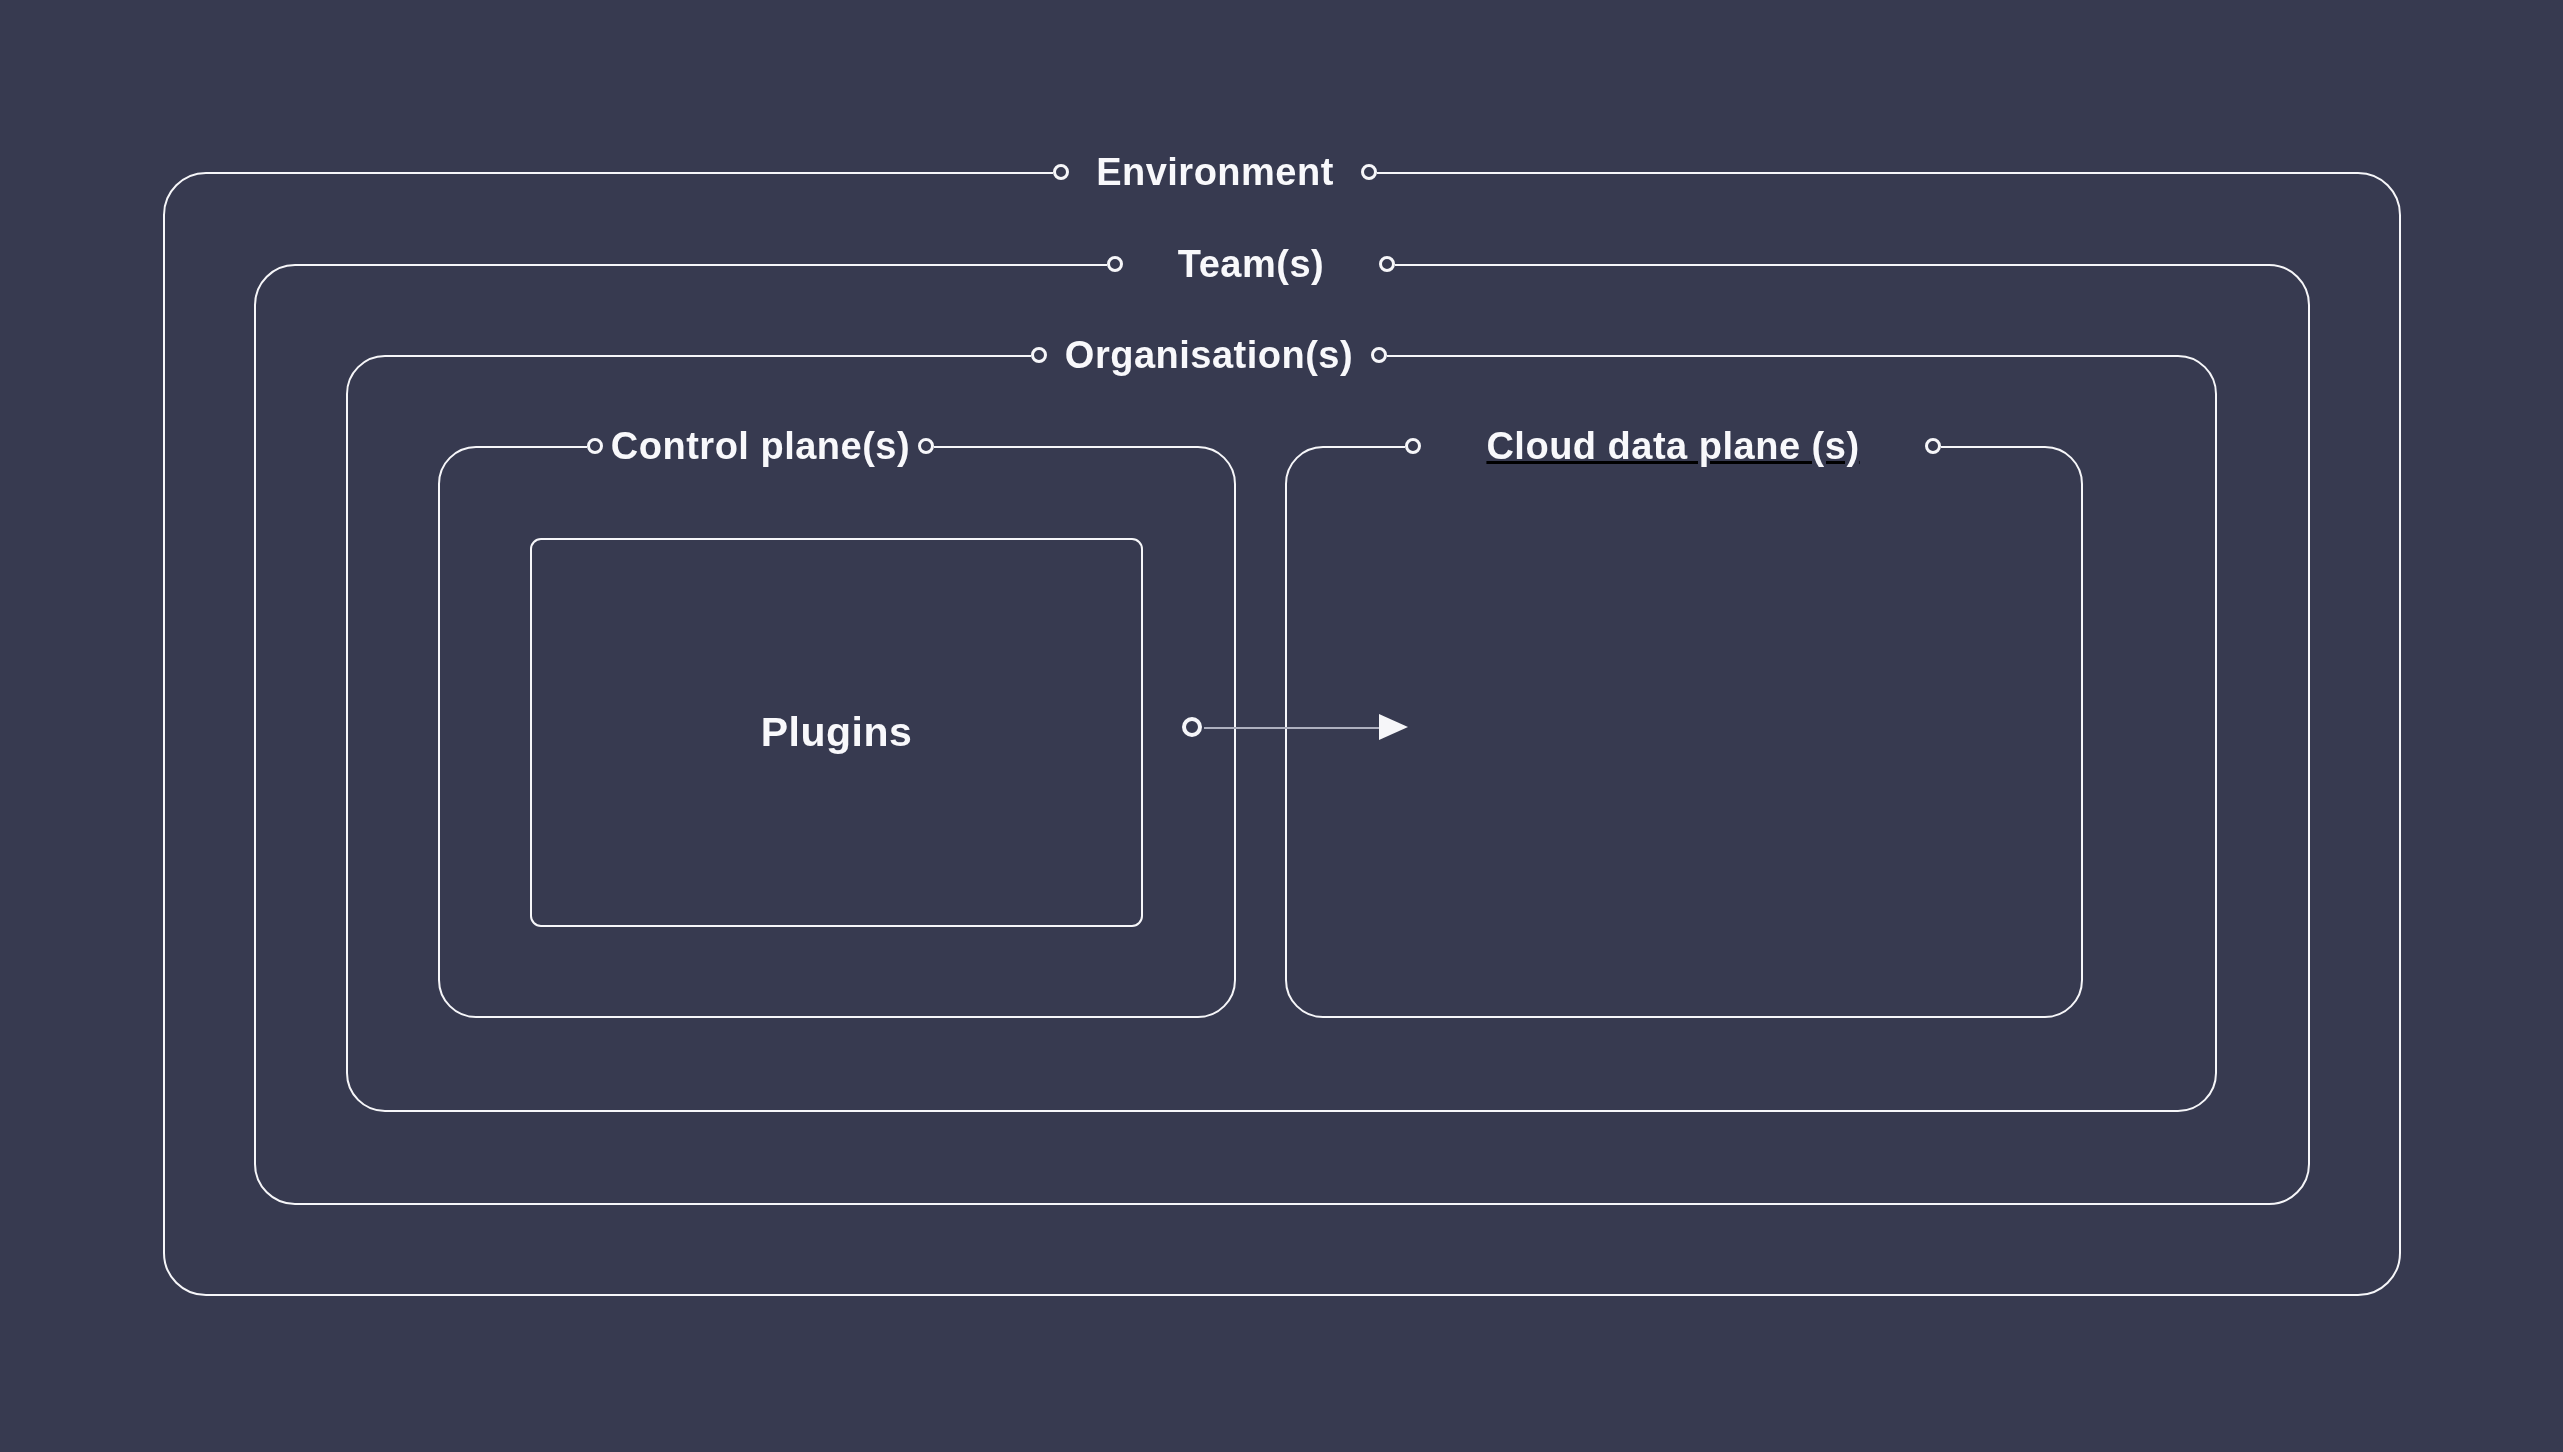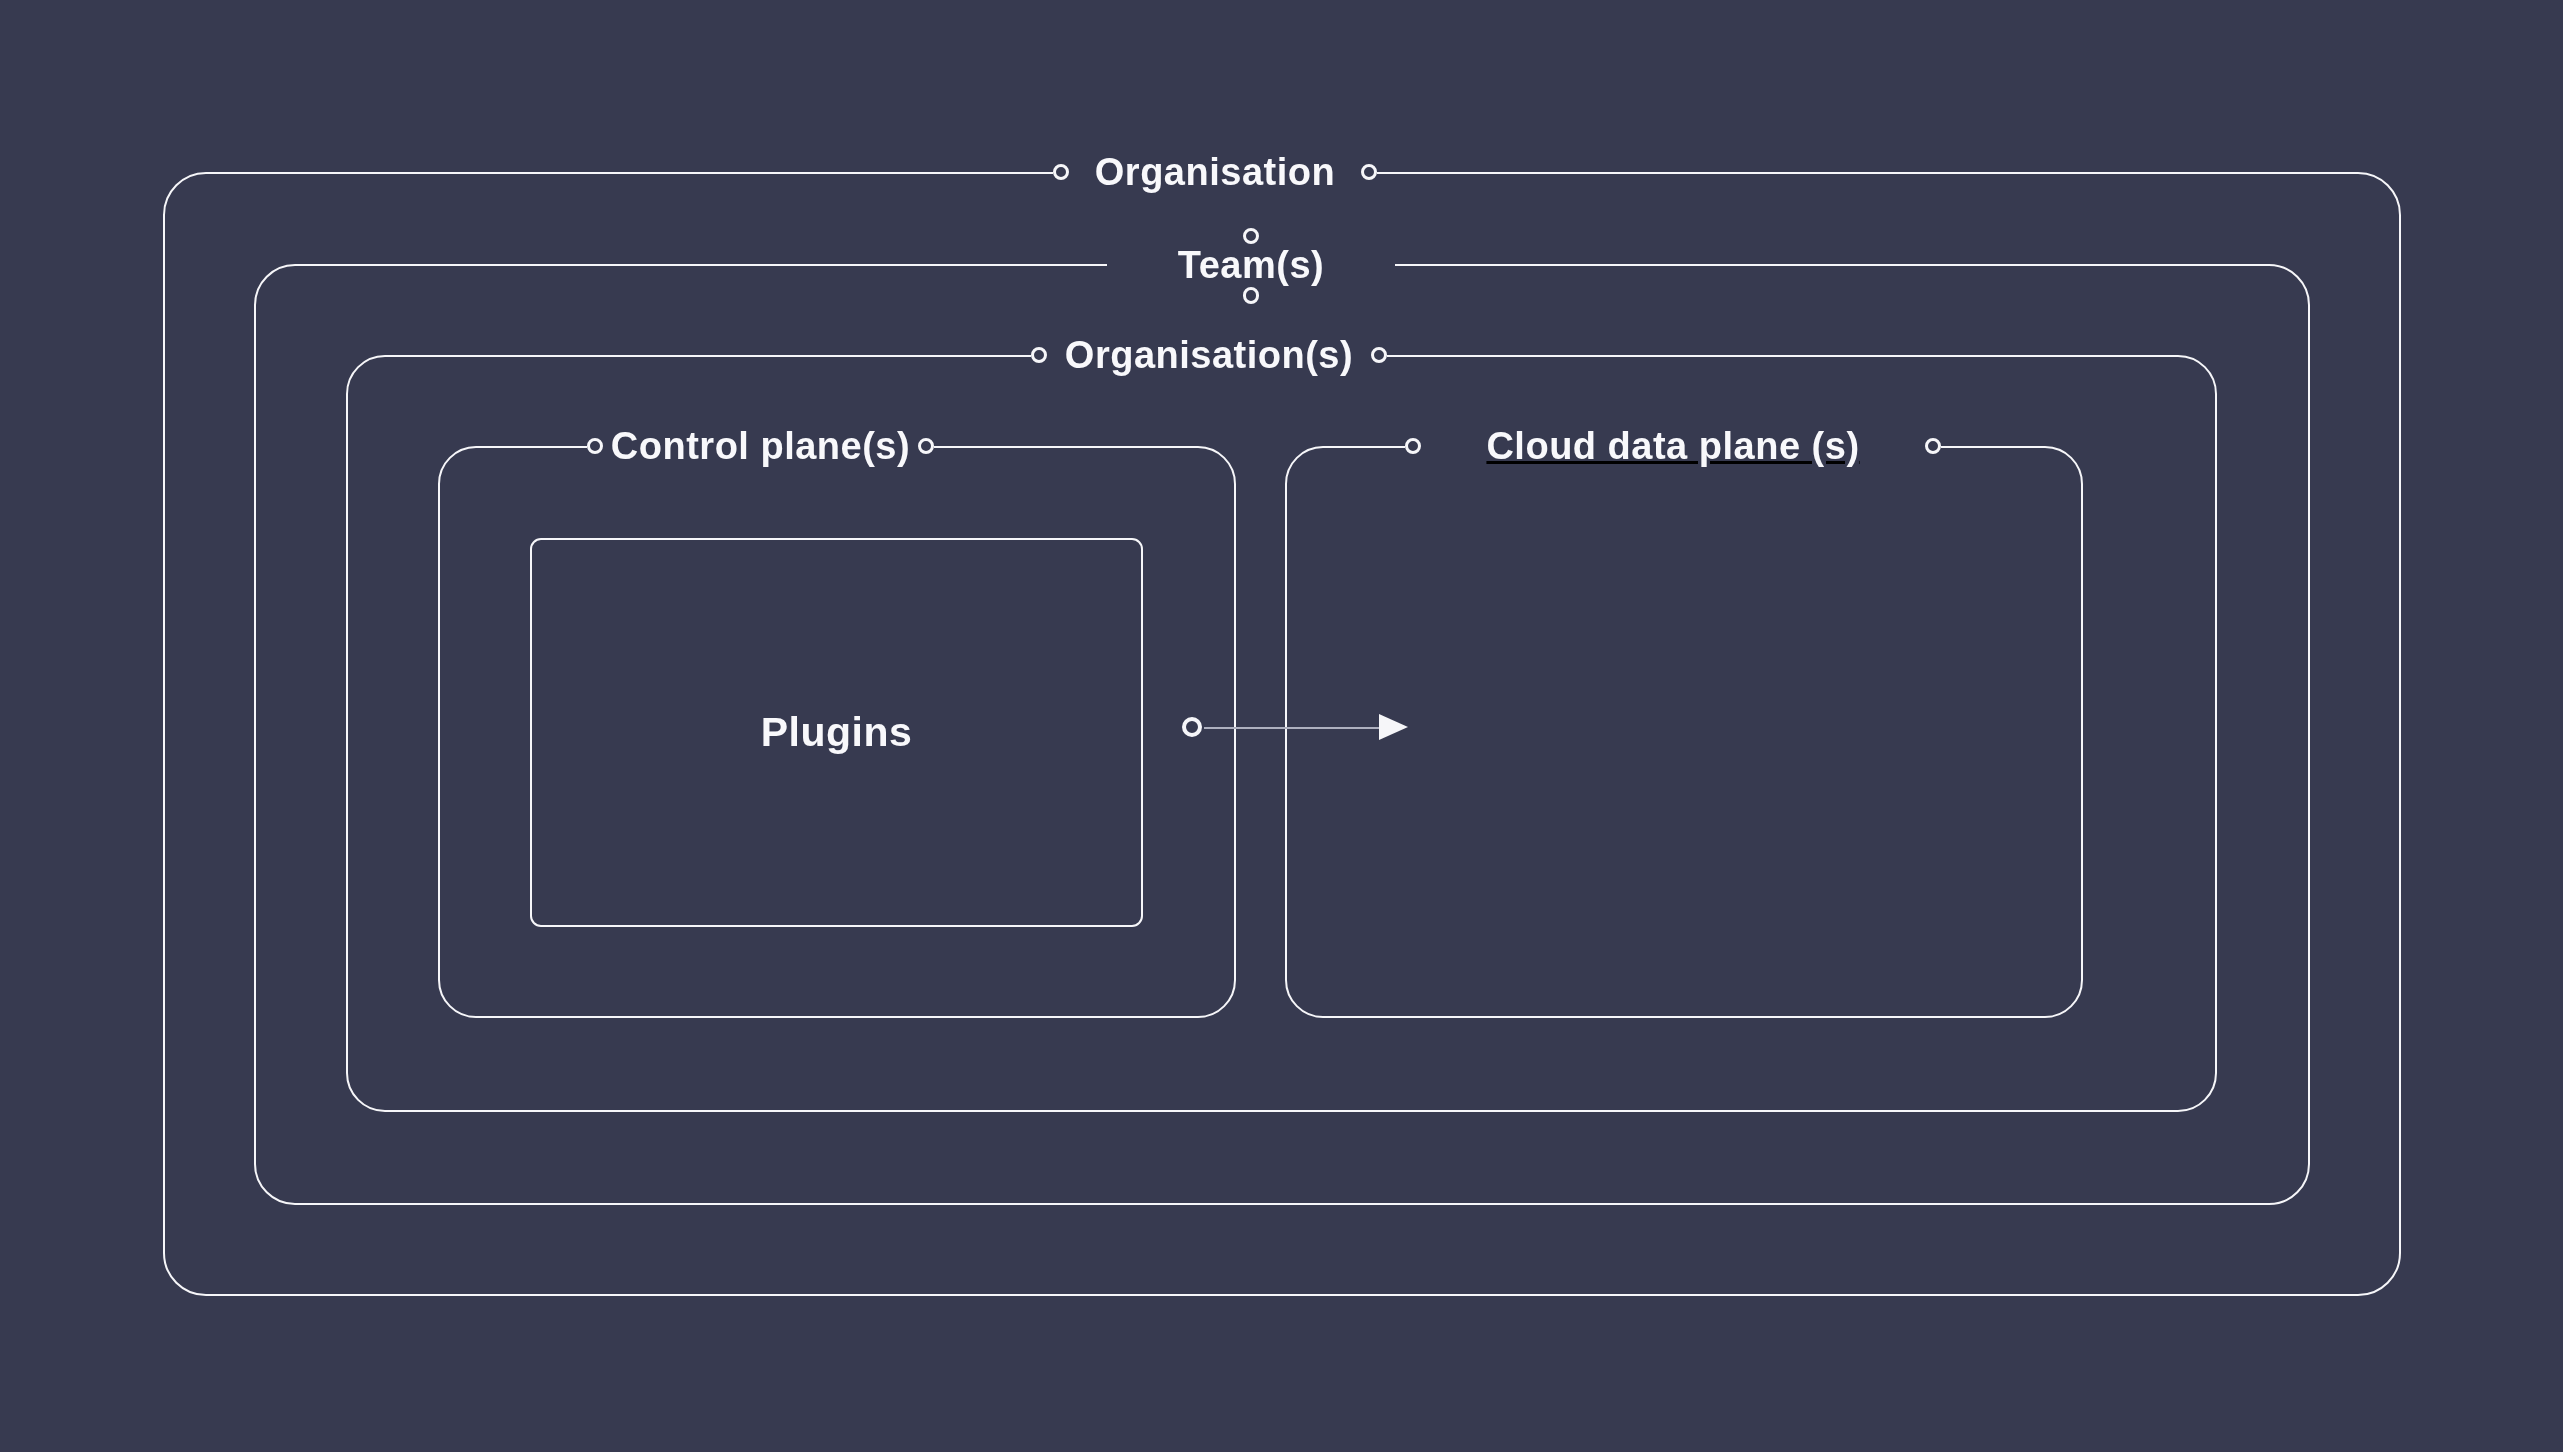--- a/index.html
+++ b/index.html
@@ -92,26 +92,26 @@
   }
 </style>
 </head>
 <body>
 
 <div class="stage">
 
   <div class="box" style="left:163px;top:172px;width:2238px;height:1124px;"></div>
   <div class="box-label" style="left:1053px;top:136px;width:324px;">
     <span class="endpoint"></span>
-    <span class="label-text">Organisation</span>
+    <span class="label-text">Environment</span>
     <span class="endpoint"></span>
   </div>
 
   <div class="box" style="left:254px;top:264px;width:2056px;height:941px;border-radius:41px;"></div>
-  <div class="box-label" style="left:1107px;top:228px;width:288px;flex-direction:column;">
+  <div class="box-label" style="left:1107px;top:228px;width:288px;">
     <span class="endpoint"></span>
     <span class="label-text">Team(s)</span>
     <span class="endpoint"></span>
   </div>
 
   <div class="box" style="left:346px;top:355px;width:1871px;height:757px;border-radius:39px;"></div>
   <div class="box-label" style="left:1031px;top:319px;width:356px;">
     <span class="endpoint"></span>
     <span class="label-text">Organisation(s)</span>
     <span class="endpoint"></span>

